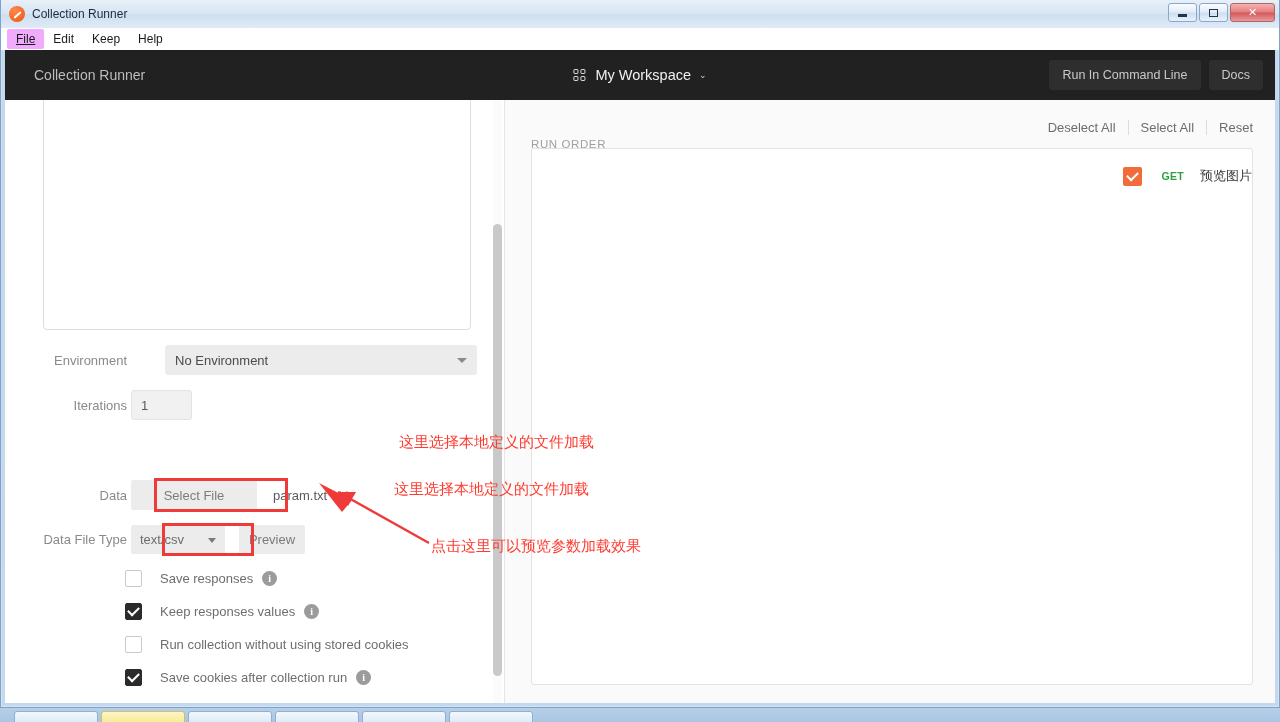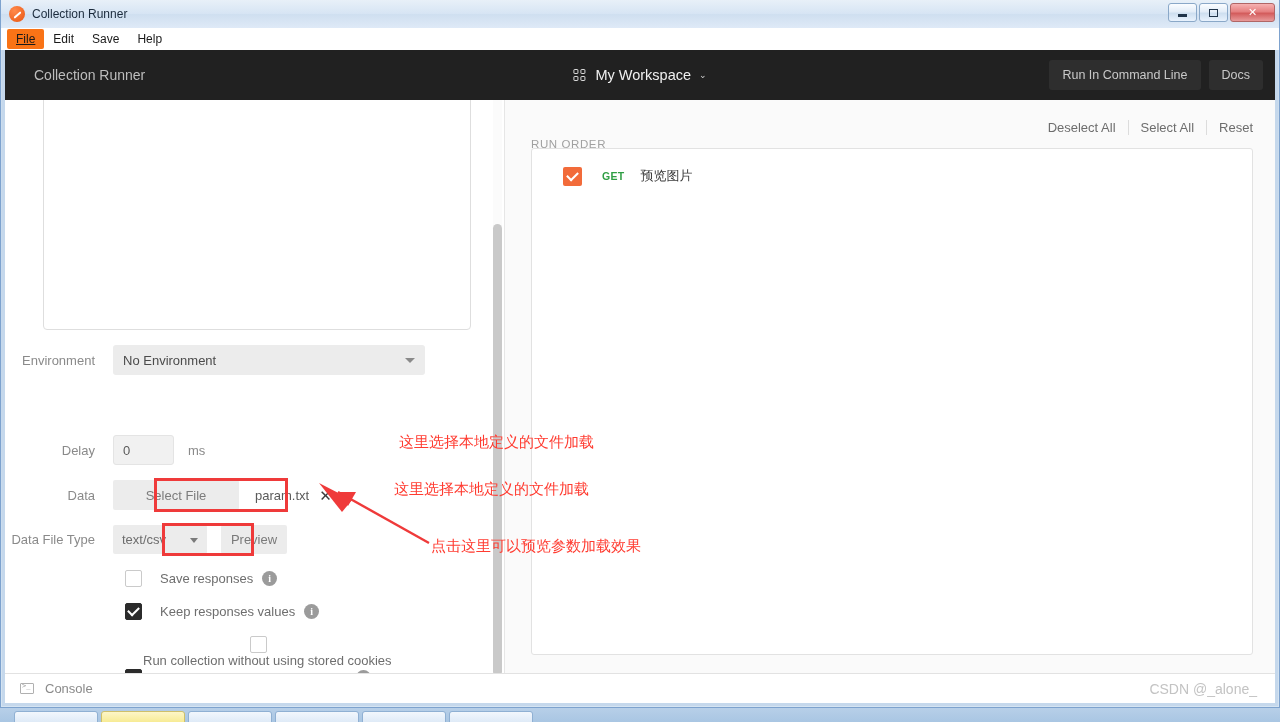--- a/index.html
+++ b/index.html
@@ -64,21 +64,21 @@
     height: 22px; flex: 0 0 22px;
     background: #ffffff;
     display: flex; align-items: center;
     padding-left: 6px;
     border-bottom: 1px solid #ffffff;
   }
   .menu-item {
     font-size: 12px; color: #1a1a1a;
     padding: 3px 9px; border-radius: 2px;
   }
-  .menu-item.active { background: #f97316; text-decoration: underline; }
+  .menu-item.active { background: #f0abfc; text-decoration: underline; }
 
   
   #client-area {
     flex: 1 1 auto; margin: 0 1px 1px 1px;
     background: #ffffff;
     display: flex; flex-direction: column;
     border-left: 3px solid #c5d8ec;
     border-right: 3px solid #c5d8ec;
     border-bottom: 3px solid #c5d8ec;
     overflow: hidden;
@@ -126,28 +126,29 @@
   #left-scroll-content { position: absolute; inset: 0; }
 
   #empty-box {
     position: absolute; left: 38px; top: -42px;
     width: 428px; height: 272px;
     border: 1px solid #dedede; border-radius: 4px; background: #fff;
   }
 
   .form-row { position: absolute; display: flex; align-items: center; }
   .form-label {
-    width: 108px; text-align: right; padding-right: 18px;
+    width: 126px; text-align: right; padding-right: 4px;
     color: #8a8a8a; font-size: 13px;
   }
   .env-select {
     width: 312px; height: 30px; background: #ececec;
     border-radius: 3px; display: flex; align-items: center;
     padding: 0 10px; font-size: 13px; color: #4b4b4b;
     position: relative;
+    margin-left: 34px;
   }
   .env-select .caret {
     position: absolute; right: 10px; top: 50%; margin-top: -2px;
     width: 0; height: 0; border-left: 5px solid transparent;
     border-right: 5px solid transparent; border-top: 5px solid #8a8a8a;
   }
   .num-input {
     width: 61px; height: 30px; background: #f1f1f1;
     border: 1px solid #e4e4e4; border-radius: 3px;
     display: flex; align-items: center; padding: 0 9px;
@@ -226,21 +227,21 @@
     font-size: 11.5px; letter-spacing: .6px; color: #a0a0a0; margin-top: 34px;
   }
   #run-order-actions { margin-left: auto; display: flex; align-items: center; text-align: center; }
   .ro-link { font-size: 13px; color: #6d6d6d; padding: 0 12px; }
   .ro-sep { width: 1px; height: 15px; background: #dcdcdc; }
   #run-order-card {
     flex: 1 1 auto; margin-top: 8px;
     background: #fff; border: 1px solid #e2e2e2; border-radius: 3px;
     padding: 12px 0 0 0; overflow: hidden;
   }
-  .req-row { display: flex; align-items: center; height: 30px; padding-left: 31px; }
+  .req-row { display: flex; align-items: center; height: 30px; padding-left: 31px; justify-content: flex-end; }
   .req-cbx {
     width: 19px; height: 19px; flex: 0 0 19px; border-radius: 2px;
     background: #f26b3a; display: flex; align-items: center; justify-content: center;
   }
   .req-cbx::after {
     content: ""; width: 9px; height: 5px;
     border-left: 2px solid #fff; border-bottom: 2px solid #fff;
     transform: rotate(-45deg) translate(1px,-1px);
   }
   .req-method {
@@ -309,21 +310,21 @@
       </div>
       <div class="win-btn close">
         <span class="glyph">✕</span>
       </div>
     </div>
   </div>
 
   <div id="menubar">
     <div class="menu-item active">File</div>
     <div class="menu-item">Edit</div>
-    <div class="menu-item">Save</div>
+    <div class="menu-item">Keep</div>
     <div class="menu-item">Help</div>
   </div>
 
   <div id="client-area">
 
     <div id="pm-header">
       <div id="pm-header-title">Collection Runner</div>
       <div id="workspace-picker">
         <span class="grid-icon">
             <i></i>
@@ -348,26 +349,25 @@
           <div id="empty-box"></div>
 
           <div class="form-row" style="left:0; top:245px;">
             <div class="form-label">Environment</div>
             <div class="env-select">
               <span>No Environment</span>
               <span class="caret"></span>
             </div>
           </div>
 
-
-          <div class="form-row" style="left:0; top:335px;">
-            <div class="form-label">Delay</div>
-            <div class="num-input">0</div>
-            <div class="unit">ms</div>
-          </div>
+          <div class="form-row" style="left:0; top:290px;">
+            <div class="form-label">Iterations</div>
+            <div class="num-input">1</div>
+          </div>
+
 
           <div class="form-row" style="left:0; top:380px;">
             <div class="form-label">Data</div>
             <div class="select-file-btn">Select File</div>
             <div class="file-name">param.txt</div>
             <div class="file-clear">✕</div>
           </div>
           <div class="red-box" style="left:149px; top:378px; width:134px; height:34px;"></div>
 
           <div class="form-row" style="left:0; top:425px;">
@@ -385,21 +385,21 @@
             <div class="cbx-label">Save responses</div>
             <div class="info-icon">i</div>
           </div>
 
           <div class="cbx-row" style="top:503px;">
             <div class="cbx checked"></div>
             <div class="cbx-label">Keep responses values</div>
             <div class="info-icon">i</div>
           </div>
 
-          <div class="cbx-row" style="top:536px;flex-direction:column;">
+          <div class="cbx-row" style="top:536px;">
             <div class="cbx"></div>
             <div class="cbx-label">Run collection without using stored cookies</div>
           </div>
 
           <div class="cbx-row" style="top:569px;">
             <div class="cbx checked"></div>
             <div class="cbx-label">Save cookies after collection run</div>
             <div class="info-icon">i</div>
           </div>
 
@@ -436,25 +436,20 @@
           <polygon points="322,392 340,392 332,406" fill="#ef3a3a"></polygon>
           <polygon points="303,383 336,400 326,412" fill="#ef3a3a"></polygon>
         </svg>
         <div class="anno-text" style="left:383px; top:333px;">这里选择本地定义的文件加载</div>
         <div class="anno-text" style="left:378px; top:380px;">这里选择本地定义的文件加载</div>
         <div class="anno-text" style="left:415px; top:437px;">点击这里可以预览参数加载效果</div>
       </div>
 
     </div>
 
-    <div id="pm-footer">
-      <div class="console-icon"></div>
-      <div id="console-label">Console</div>
-      <div id="watermark">CSDN @_alone_</div>
-    </div>
 
   </div>
 </div>
 
 <div id="taskbar">
   <div class="task-btn"></div>
   <div class="task-btn hl"></div>
   <div class="task-btn"></div>
   <div class="task-btn"></div>
   <div class="task-btn"></div>

